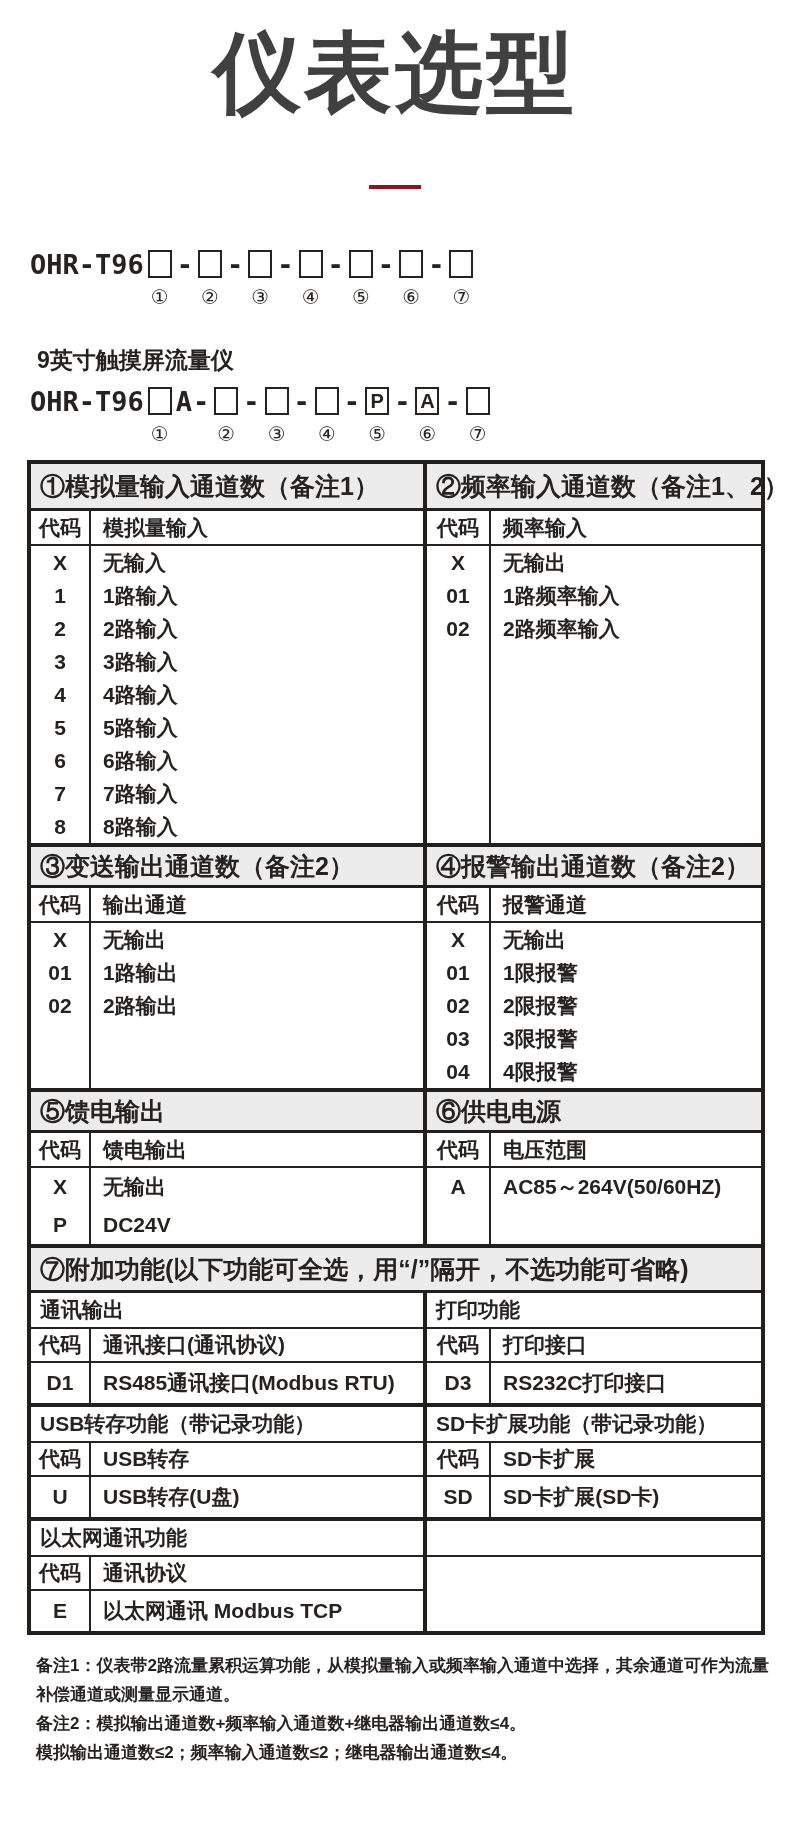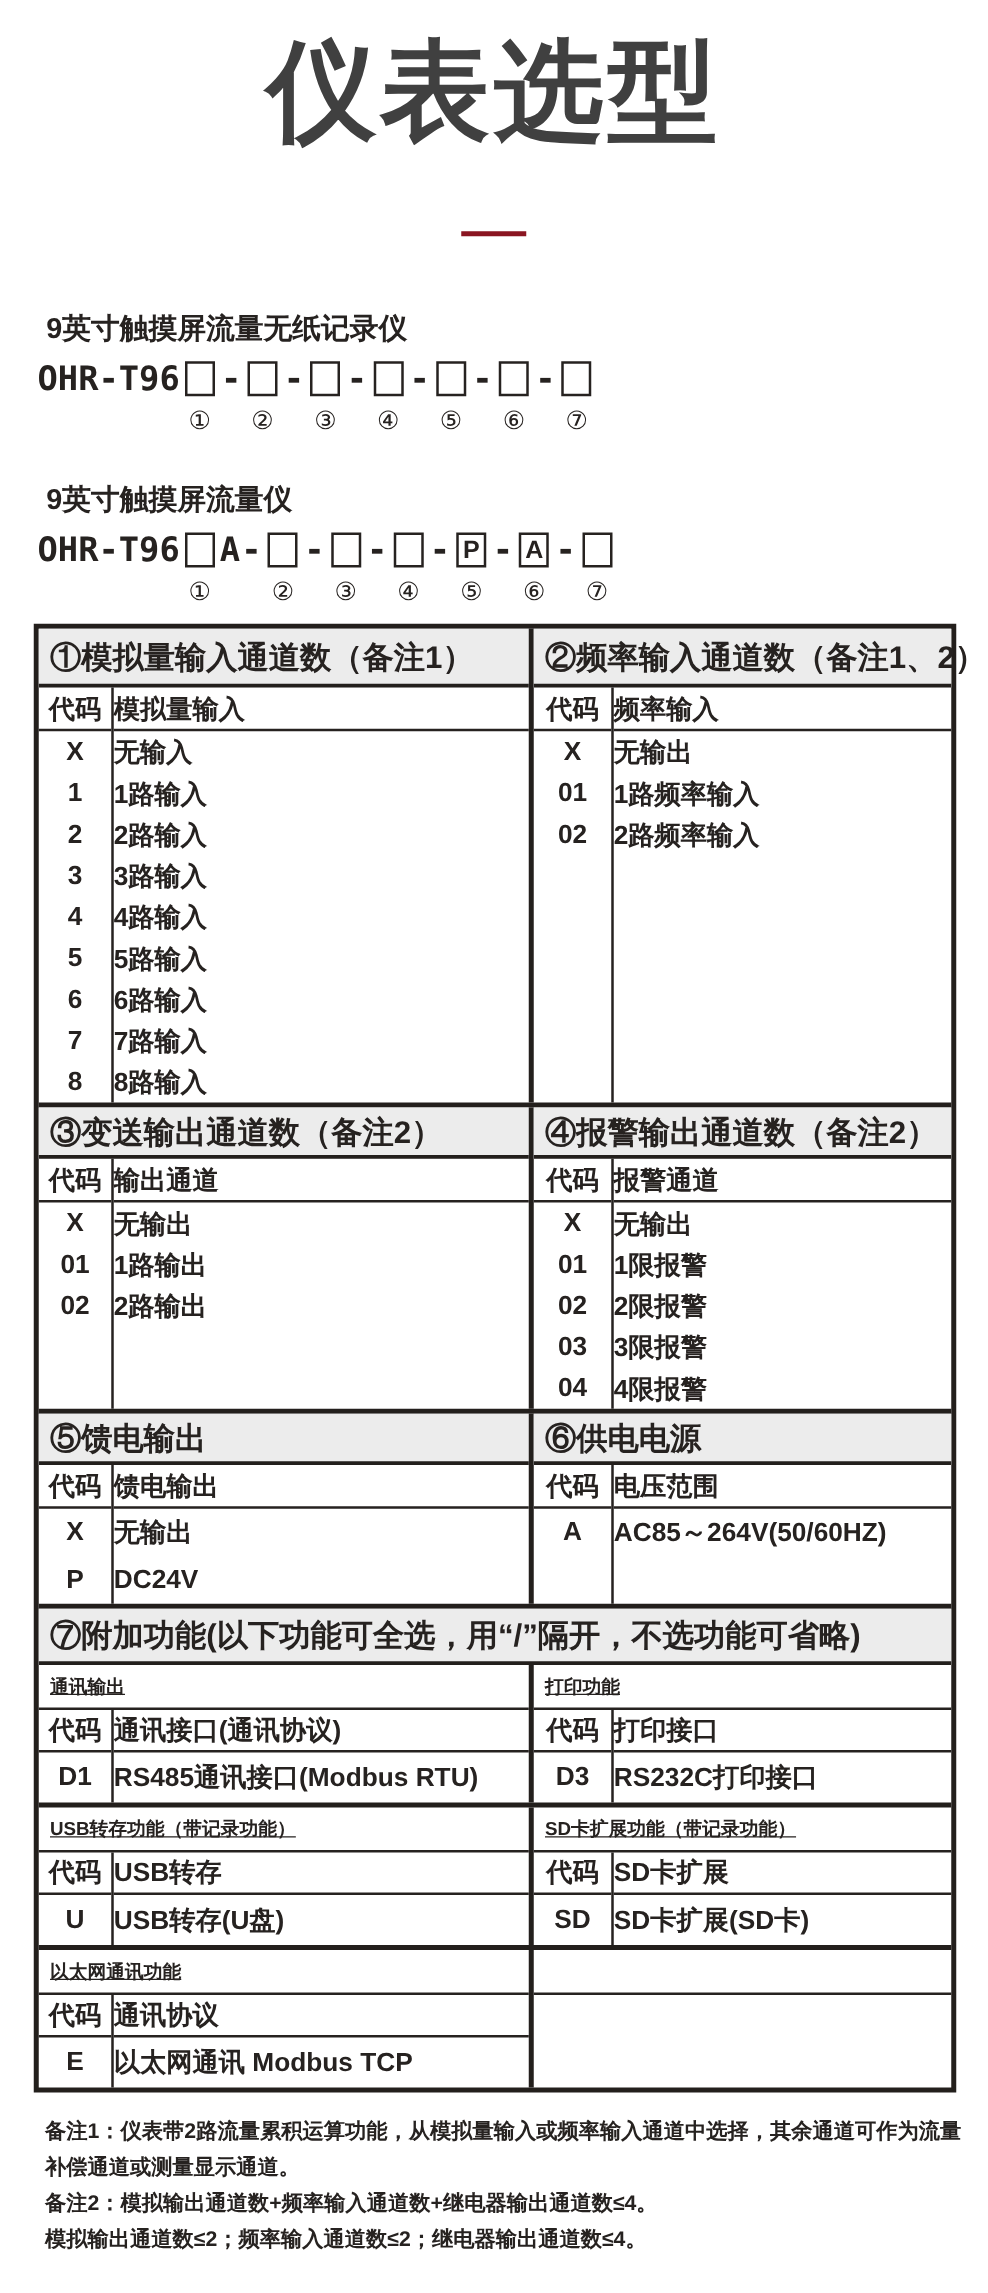--- a/index.html
+++ b/index.html
@@ -64,46 +64,45 @@
   .sec-header.full{height:42px;}
   .cols{display:flex;flex:1;}
   .codecol{
     flex:0 0 58px;width:58px;border-right:2px solid var(--ink);
     display:flex;flex-direction:column;
   }
   .half.R .codecol{flex:0 0 62px;width:62px;}
   .desccol{flex:1;display:flex;flex-direction:column;min-width:0;}
   .cell{height:33px;display:flex;align-items:center;font-size:21px;font-weight:600;white-space:nowrap;}
   .codecol .cell{justify-content:center;}
-  .desccol .cell{}
+  .desccol .cell{padding-left:12px;}
   .cell.sub{border-bottom:2px solid var(--ink);font-weight:700;}
   .sec-2 .cell{height:38px;}
   .sec-2 .cell.sub{height:33px;}
   .block{display:flex;}
   .block + .block{border-top:4px solid var(--line);}
   .block-title{
     height:34px;border-bottom:2px solid var(--ink);
     display:flex;align-items:center;padding-left:9px;
-    font-size:15px;font-weight:700;white-space:nowrap;text-decoration:underline;
+    font-size:21px;font-weight:700;white-space:nowrap;
   }
   .extra .cell.sub{height:32px;}
   .extra .cell.data{height:40px;}
   .fill{flex:1;}
 
   .notes{margin:16px 0 0 36px;width:720px;font-size:17px;font-weight:700;line-height:29px;}
   .note-line{white-space:nowrap;}
 </style>
 </head>
 <body>
 
 <h1 class="page-title">仪表选型</h1>
 <div class="red-dash"></div>
 
 <div class="model-block first">
-  <div class="model-label">9英寸触摸屏流量无纸记录仪</div>
   <div class="code-line">
       <span class="code-text">OHR-T96</span>
       <span class="code-box"></span>
       <span class="code-dash">-</span>
       <span class="code-box"></span>
       <span class="code-dash">-</span>
       <span class="code-box"></span>
       <span class="code-dash">-</span>
       <span class="code-box"></span>
       <span class="code-dash">-</span>

